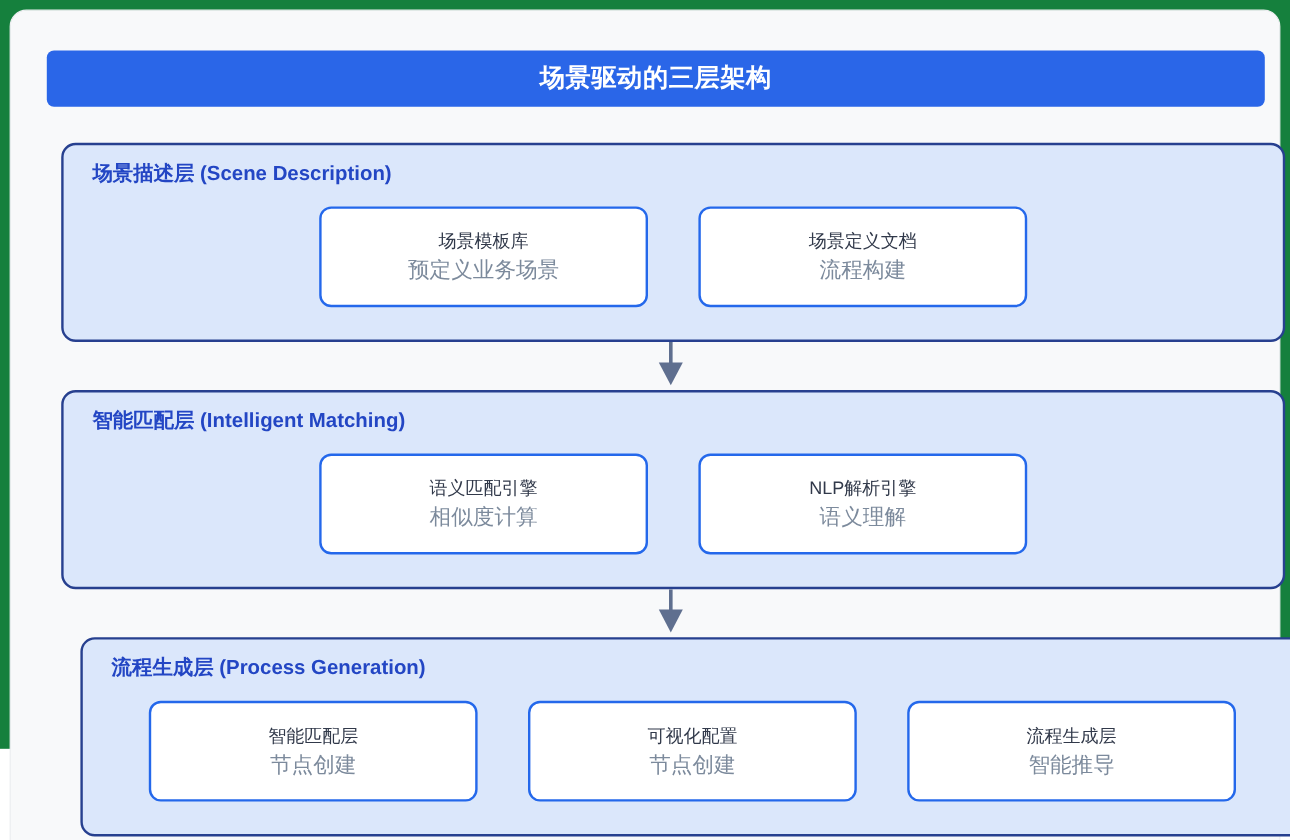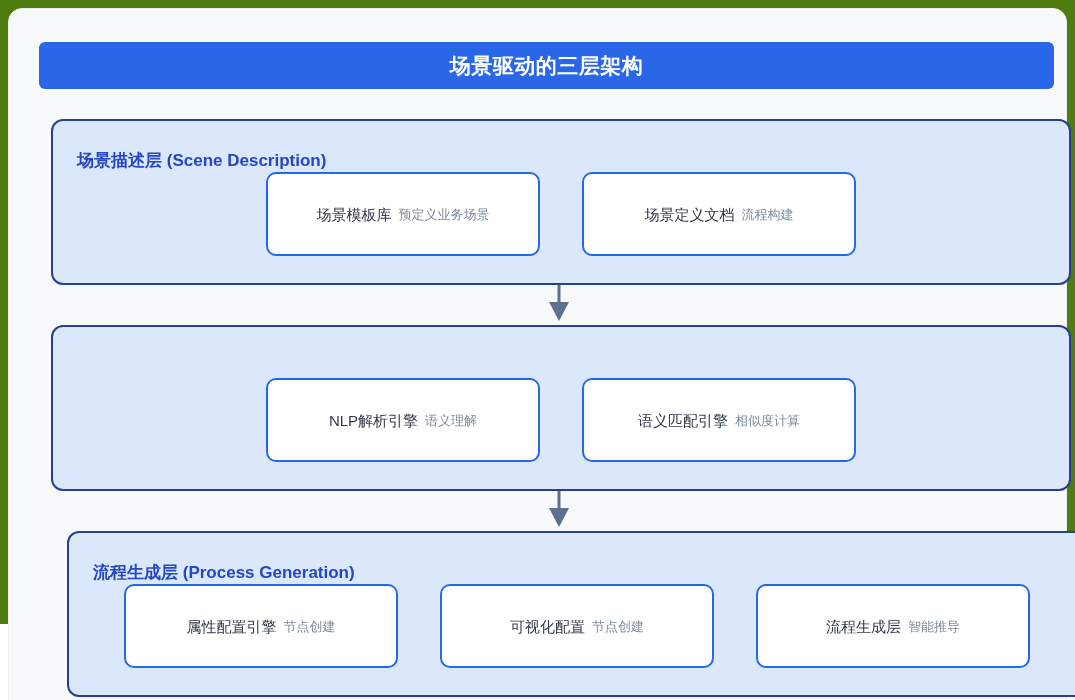--- a/index.html
+++ b/index.html
@@ -11,21 +11,21 @@
     width: 1075px;
     height: 700px;
     overflow: hidden;
     font-family: "Liberation Sans", "DejaVu Sans", sans-serif;
   }
 
   #diagram-root {
     position: relative;
     width: 1075px;
     height: 624px;
-    background: #4d7c0f;
+    background: #15803d;
   }
 
   
   .outer-panel {
     position: absolute;
     left: 8px;
     top: 8px;
     width: 1059px;
     height: 700px;
     background: #f8f9fa;
@@ -66,21 +66,21 @@
     border-radius: 12px;
     box-sizing: border-box;
   }
   .layer-1 { top: 110px;  height: 166px; }
   .layer-2 { top: 316px;  height: 166px; }
   .layer-3 { top: 522px;  height: 166px; margin-left: 16px; }
 
   .layer-header {
     position: absolute;
     left: 24px;
-    top: 30px;
+    top: 14px;
     font-size: 17px;
     font-weight: bold;
     color: #2346c4;
     white-space: nowrap;
     line-height: 1.2;
   }
 
   .cards-row {
     position: absolute;
     left: 0;
@@ -92,33 +92,33 @@
   }
 
   .card {
     width: 274px;
     height: 84px;
     background: #ffffff;
     border: 2px solid #2468eb;
     border-radius: 10px;
     box-sizing: border-box;
     display: flex;
-    flex-direction: row;
+    flex-direction: column;
     align-items: center;
     justify-content: center;
     gap: 7px;
   }
   .card-title {
     font-size: 15px;
     font-weight: normal;
     color: #31394a;
     line-height: 1;
   }
   .card-sub {
-    font-size: 13px;
+    font-size: 18px;
     color: #7c8a9c;
     line-height: 1;
   }
 
   
   .arrow {
     position: absolute;
     left: 537px;
     width: 26px;
     height: 40px;
@@ -153,44 +153,45 @@
     </div>
 
     <div class="arrow arrow-1">
       <svg width="26" height="40" viewBox="0 0 26 40" xmlns="http://www.w3.org/2000/svg">
         <rect x="11.5" y="0" width="3" height="19" fill="#5f6f8f"></rect>
         <polygon points="3,17 23,17 13,36" fill="#5f6f8f"></polygon>
       </svg>
     </div>
 
     <div class="layer layer-2">
+      <div class="layer-header">智能匹配层 (Intelligent Matching)</div>
       <div class="cards-row">
+        <div class="card">
+          <div class="card-title">语义匹配引擎</div>
+          <div class="card-sub">相似度计算</div>
+        </div>
         <div class="card">
           <div class="card-title">NLP解析引擎</div>
           <div class="card-sub">语义理解</div>
-        </div>
-        <div class="card">
-          <div class="card-title">语义匹配引擎</div>
-          <div class="card-sub">相似度计算</div>
         </div>
       </div>
     </div>
 
     <div class="arrow arrow-2">
       <svg width="26" height="40" viewBox="0 0 26 40" xmlns="http://www.w3.org/2000/svg">
         <rect x="11.5" y="0" width="3" height="19" fill="#5f6f8f"></rect>
         <polygon points="3,17 23,17 13,36" fill="#5f6f8f"></polygon>
       </svg>
     </div>
 
     <div class="layer layer-3">
       <div class="layer-header">流程生成层 (Process Generation)</div>
       <div class="cards-row">
         <div class="card">
-          <div class="card-title">属性配置引擎</div>
+          <div class="card-title">智能匹配层</div>
           <div class="card-sub">节点创建</div>
         </div>
         <div class="card">
           <div class="card-title">可视化配置</div>
           <div class="card-sub">节点创建</div>
         </div>
         <div class="card">
           <div class="card-title">流程生成层</div>
           <div class="card-sub">智能推导</div>
         </div>

